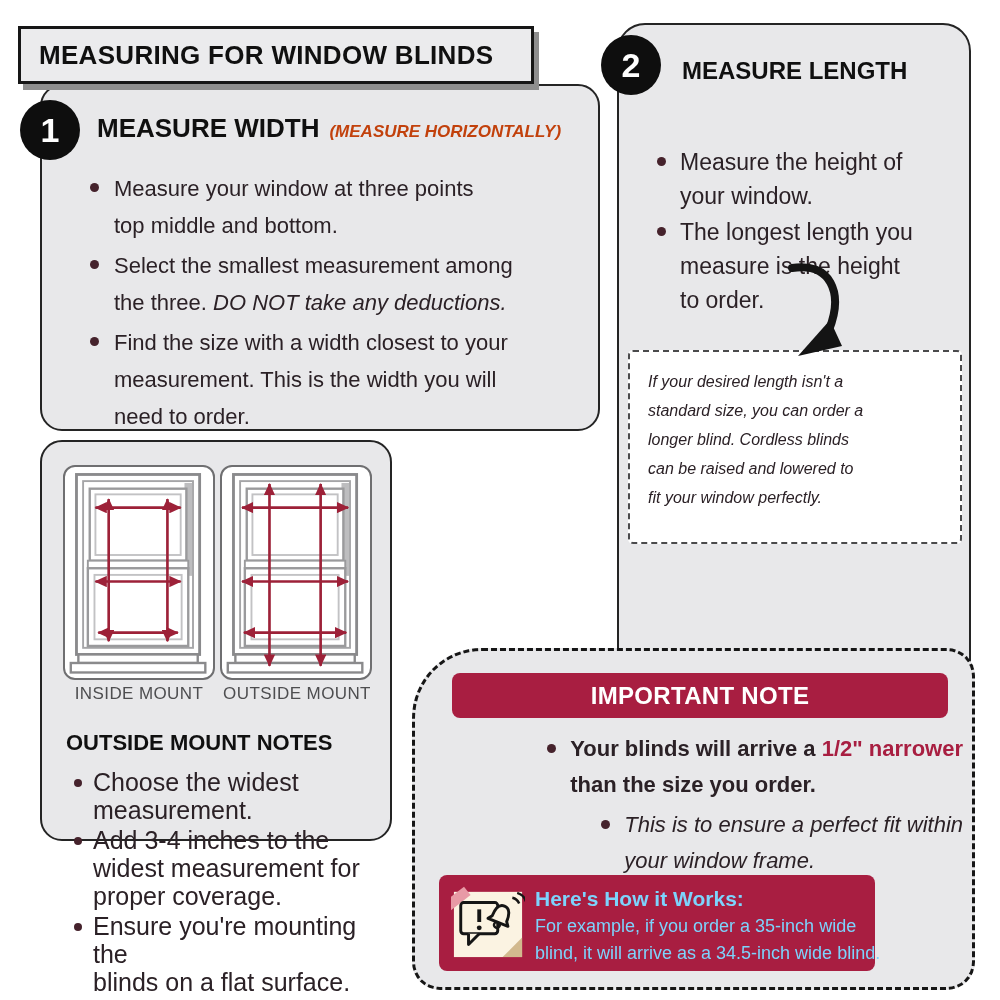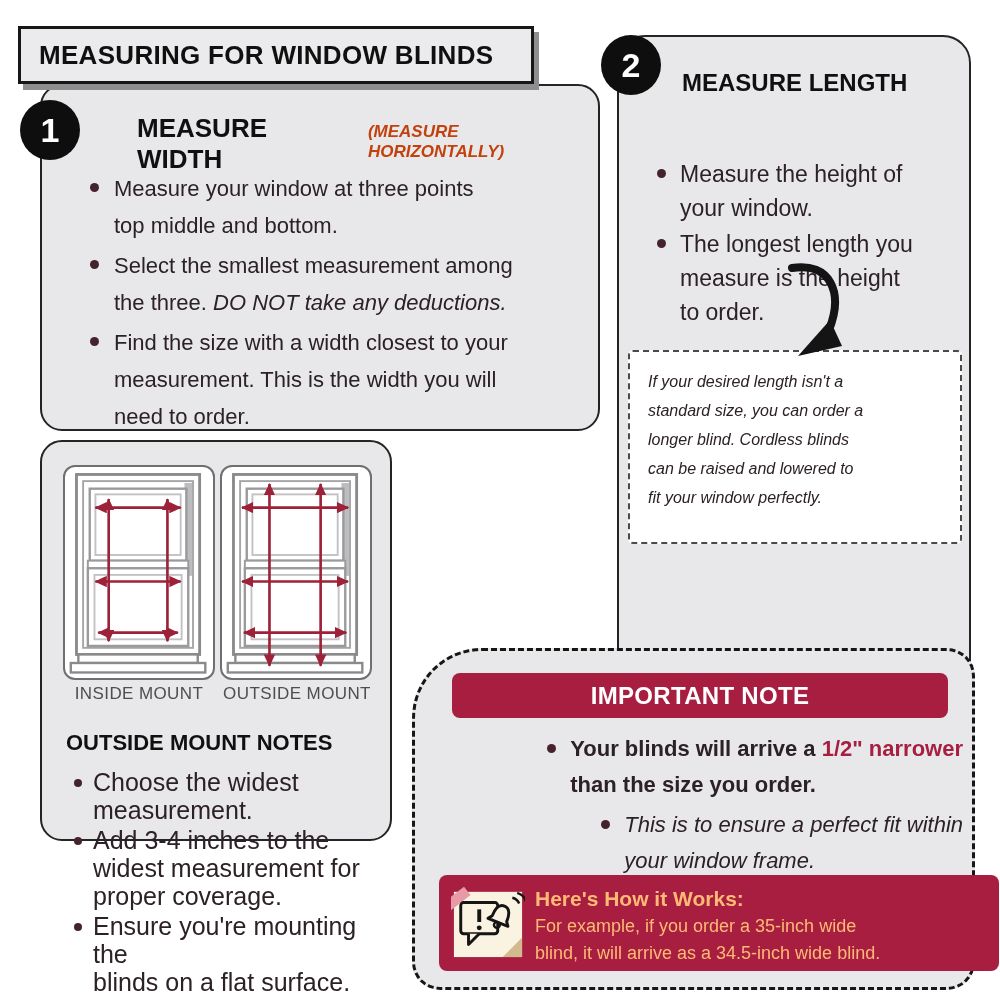--- a/index.html
+++ b/index.html
@@ -16,21 +16,21 @@
   .dot{flex:0 0 auto;width:9px;height:9px;border-radius:50%;background:var(--bullet-maroon);}
   .badge{position:absolute;width:60px;height:60px;border-radius:50%;background:#0e0e0e;color:#fff;
     display:flex;align-items:center;justify-content:center;font-size:34px;font-weight:700;z-index:6;}
   
   #title-box{position:absolute;left:18px;top:26px;width:516px;height:58px;background:#ebebed;
     border:3px solid #161616;box-shadow:5px 6px 0 #8e8e8e;display:flex;align-items:center;
     padding-left:18px;z-index:7;}
   #title-box h1{font-size:26px;font-weight:700;color:#101010;letter-spacing:.3px;}
   
   #box-width{left:40px;top:84px;width:560px;height:347px;border-radius:22px;}
-  #box-width .hdr{position:absolute;left:55px;top:27px;display:flex;align-items:baseline;gap:10px;margin-left:40px;}
+  #box-width .hdr{position:absolute;left:55px;top:27px;display:flex;align-items:baseline;gap:10px;}
   #box-width .hdr .h{font-size:26px;font-weight:700;color:#101010;}
   #box-width .hdr .sub{font-size:17px;font-weight:700;font-style:italic;color:#c2410c;}
   #box-width .bullets{position:absolute;left:48px;top:84px;width:500px;display:flex;flex-direction:column;gap:3px;}
   #box-width .brow{gap:15px;}
   #box-width .dot{margin-top:13px;}
   #box-width .btxt{font-size:22px;line-height:37px;}
   .ital{font-style:italic;}
   
   #box-mounts{left:40px;top:440px;width:352px;height:401px;border-radius:22px;}
   .wincard{position:absolute;top:23px;width:152px;height:215px;background:#fff;border:2px solid #6f6f71;
@@ -54,21 +54,21 @@
     font-family:"DejaVu Serif",serif;color:#f2f2f2;}
   #logo-circle .l1{font-size:23px;letter-spacing:4px;}
   #logo-circle .div{display:flex;align-items:center;gap:5px;margin:3px 0;}
   #logo-circle .div .ln{width:50px;height:1px;background:#c9c9c9;}
   #logo-circle .amp{display:inline-block;width:28px;height:16px;border-radius:50%;background:#a0a0a2;
     color:#fff;font-size:11px;font-style:italic;text-align:center;line-height:16px;}
   #logo-circle .l2{font-size:27px;letter-spacing:1px;}
   #logo-circle .l3{font-size:9px;letter-spacing:4.5px;color:#c6c6c6;margin-top:5px;
     font-family:"Liberation Sans",sans-serif;}
   
-  #box-length{left:617px;top:35px;width:354px;height:772px;border-radius:28px;}
+  #box-length{left:617px;top:23px;width:354px;height:772px;border-radius:28px;}
   #box-length .h{position:absolute;left:63px;top:32px;font-size:24px;font-weight:700;color:#101010;}
   #box-length .bullets{position:absolute;left:38px;top:120px;width:292px;display:flex;flex-direction:column;gap:2px;}
   #box-length .brow{gap:14px;}
   #box-length .dot{margin-top:12px;}
   #box-length .btxt{font-size:23px;line-height:34px;}
   #arrow-curve{position:absolute;left:784px;top:262px;width:70px;height:100px;z-index:6;}
   #length-note{position:absolute;left:628px;top:350px;width:334px;height:194px;background:#fff;
     border:2px dashed #4a4a4c;border-radius:5px;padding:15px 18px;z-index:4;}
   #length-note .txt{font-size:16px;line-height:29px;font-style:italic;}
   
@@ -76,22 +76,22 @@
     border-radius:70px 28px 28px 28px;background:var(--panel-gray);}
   #imp-banner{position:absolute;left:37px;top:22px;width:496px;height:45px;background:var(--crimson);
     border-radius:8px;display:flex;align-items:center;justify-content:center;}
   #imp-banner .h{color:#fff;font-size:24px;font-weight:700;letter-spacing:.3px;}
   #box-important .bullets{position:absolute;left:48px;top:80px;width:500px;display:flex;flex-direction:column;gap:4px;align-items:flex-end;}
   #box-important .brow{gap:14px;}
   #box-important .dot{margin-top:13px;}
   #box-important .btxt{font-size:22px;line-height:36px;}
   .bold{font-weight:700;}
   .hl{color:var(--crimson);font-weight:700;}
-  #imp-example{position:absolute;left:24px;top:224px;width:560px;height:96px;background:var(--crimson);
-    border-radius:8px;color:#fdba74;}
+  #imp-example{position:absolute;left:24px;top:224px;width:436px;height:96px;background:var(--crimson);
+    border-radius:8px;color:#7dd3fc;}
   #note-icon{position:absolute;left:12px;top:11px;width:74px;height:74px;}
   #imp-example .txtcol{position:absolute;left:96px;top:10px;width:420px;}
   #imp-example .eh{font-size:21px;font-weight:700;line-height:28px;}
   #imp-example .eb{font-size:18px;line-height:27px;}
 </style>
 </head>
 <body>
 
 <svg width="0" height="0" style="position:absolute" aria-hidden="true">
   <defs>

